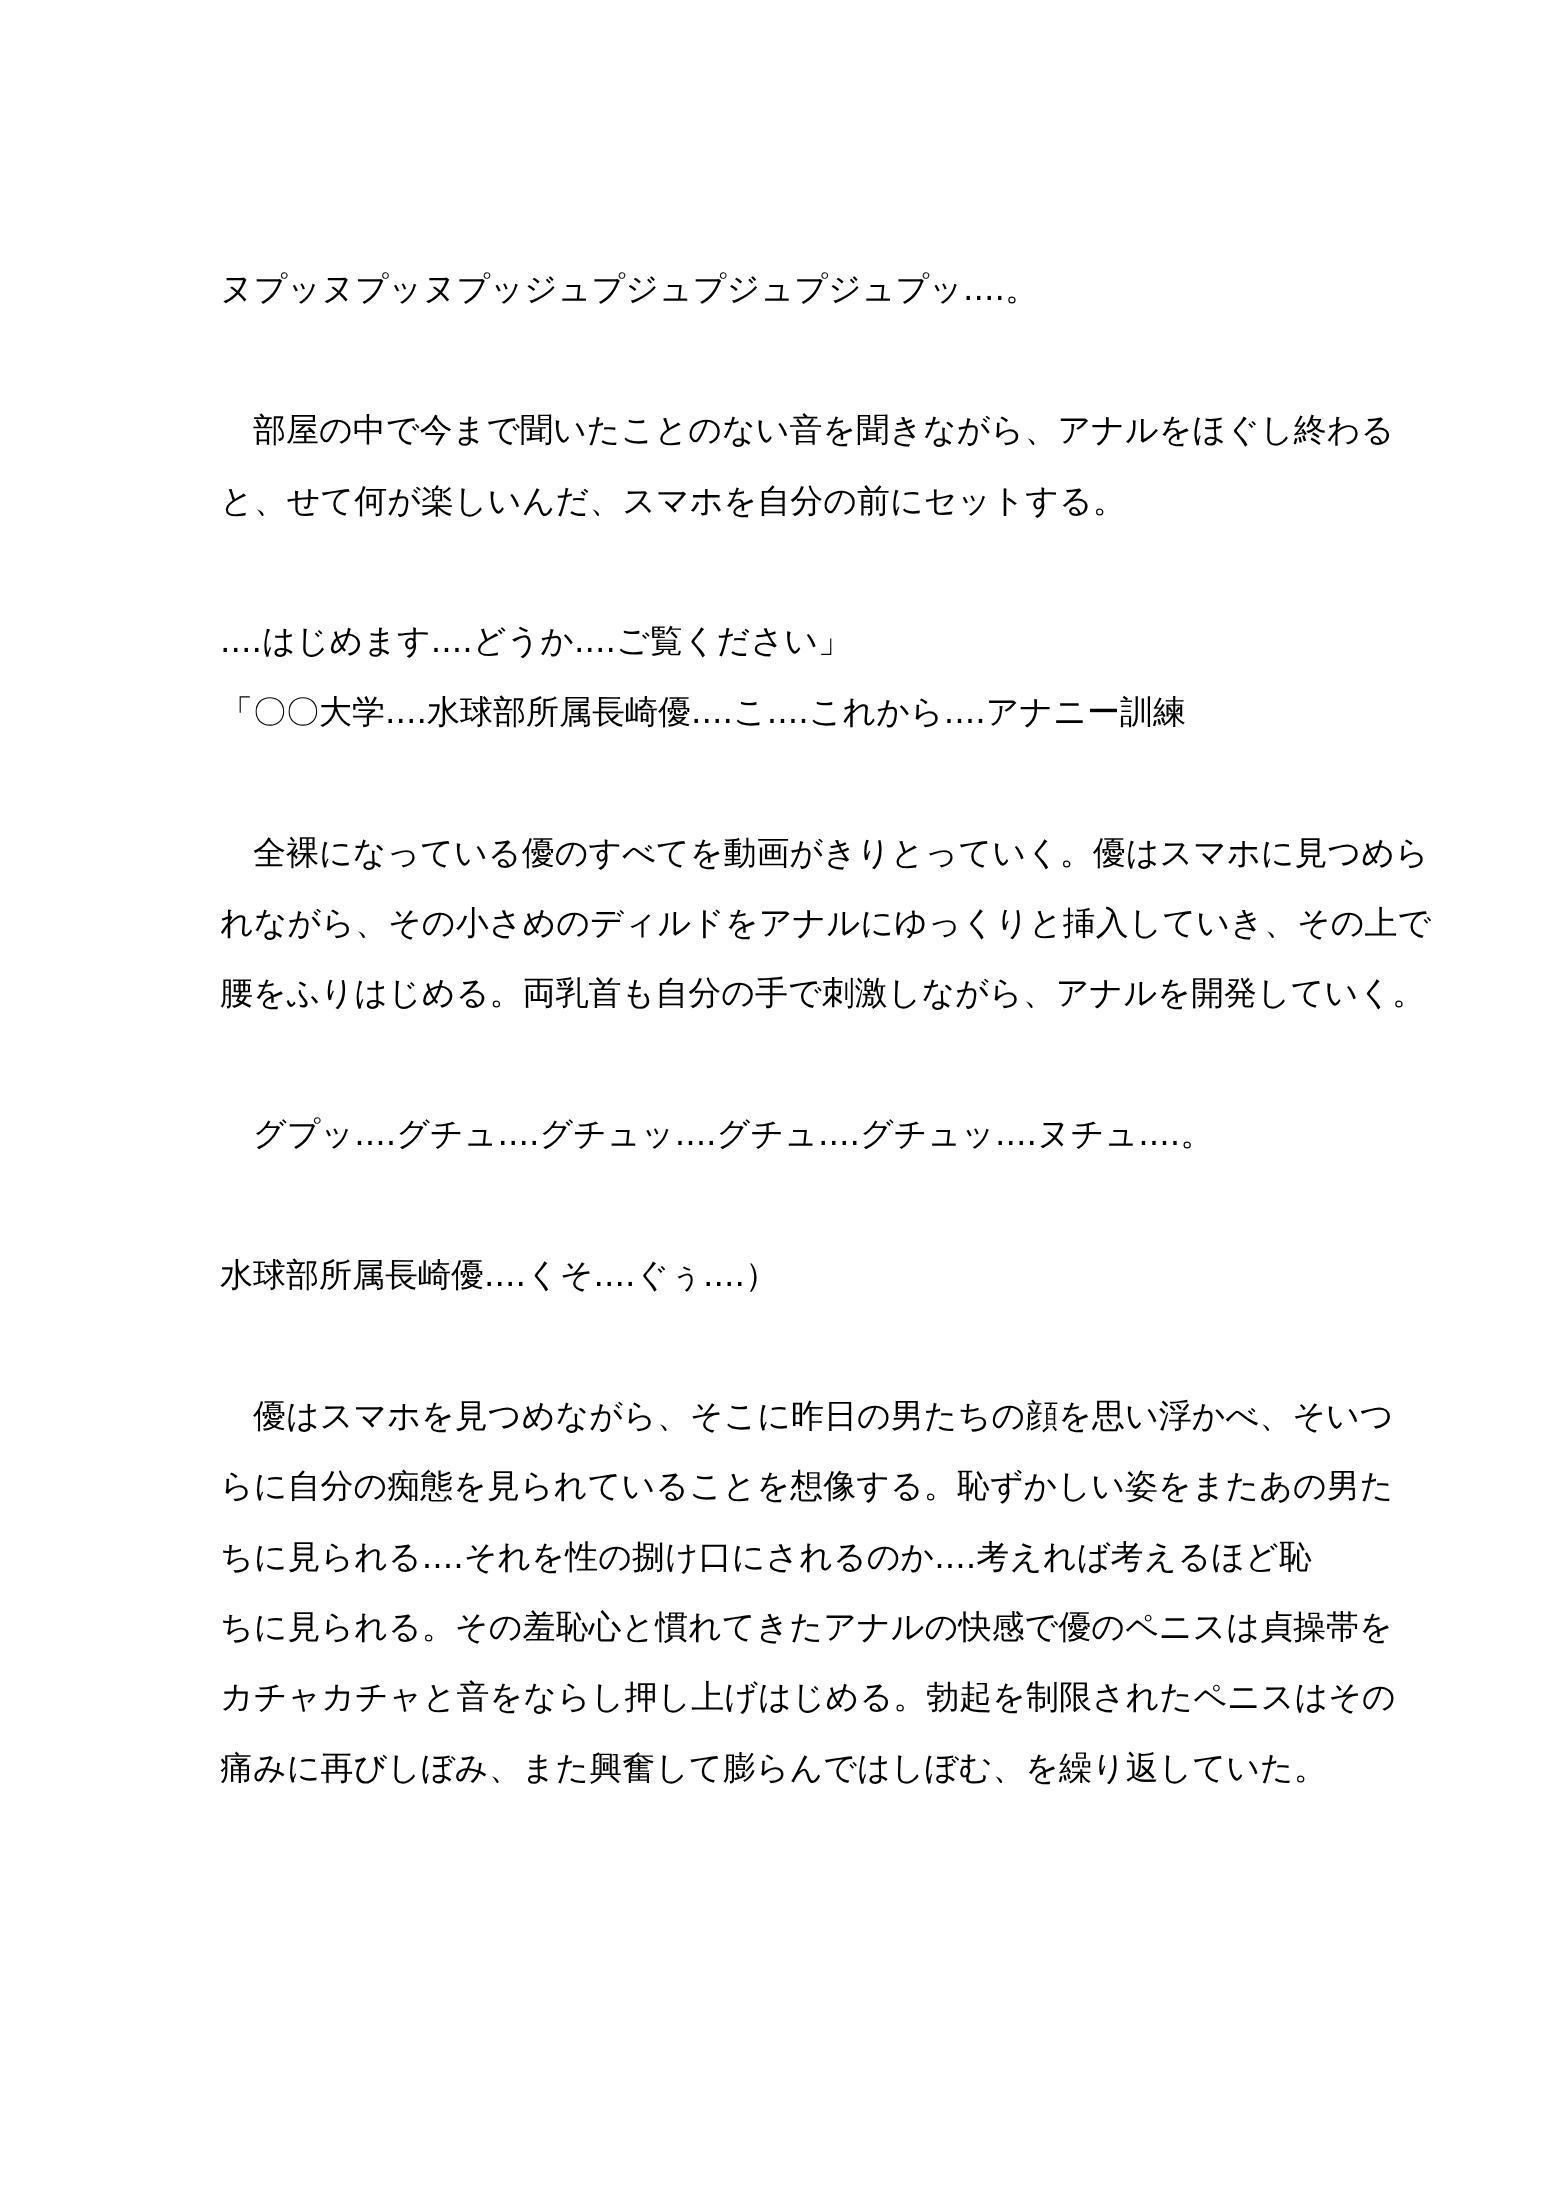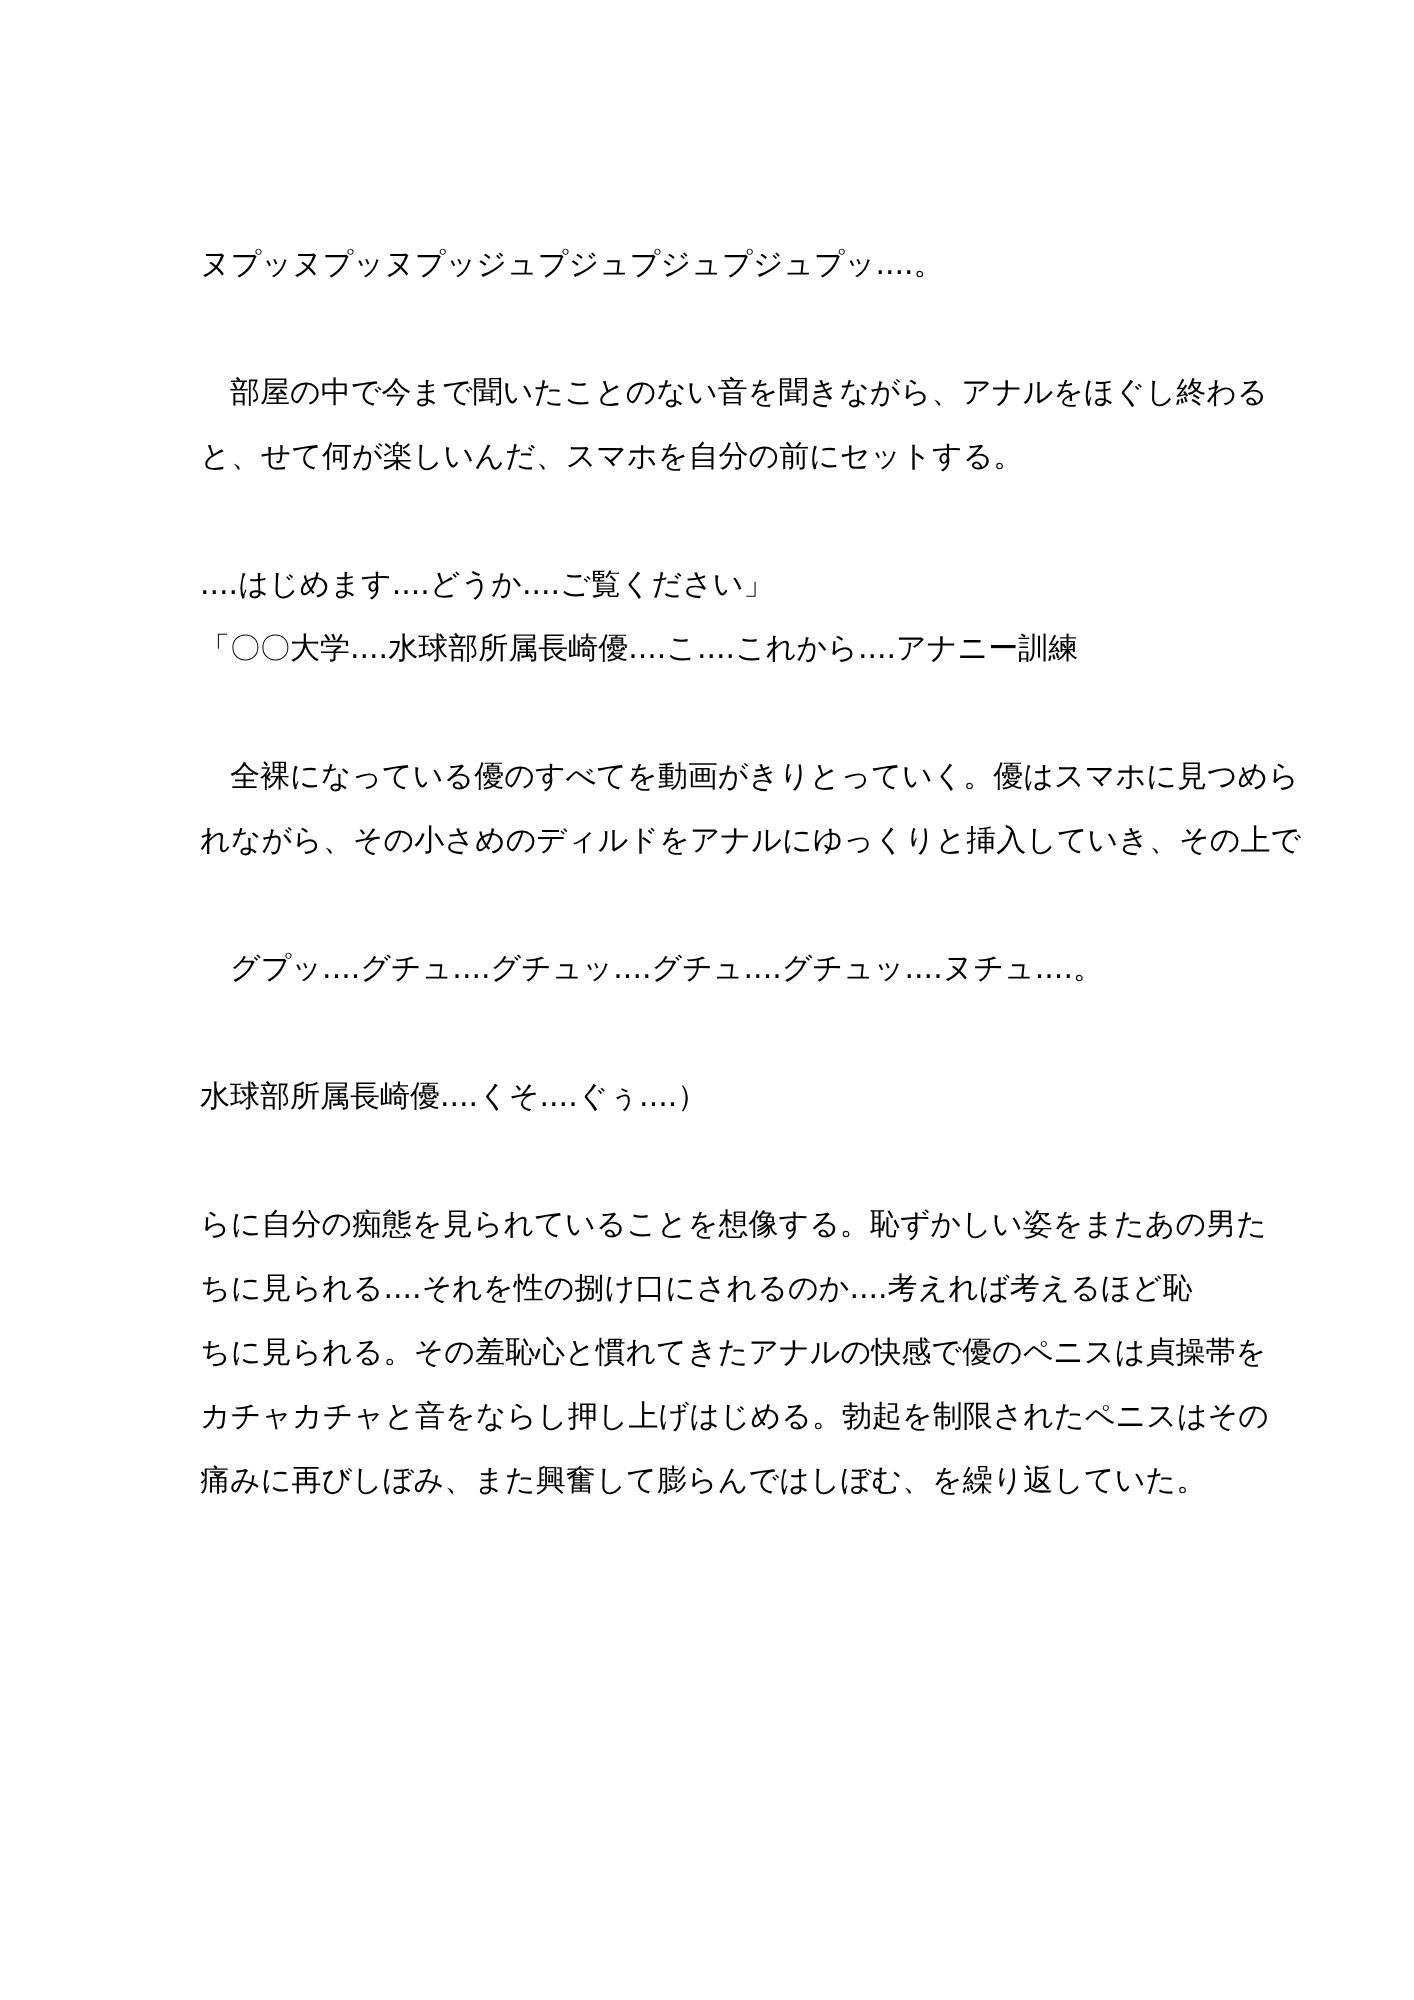--- a/index.html
+++ b/index.html
@@ -46,31 +46,33 @@
   </p>
 
   <p class="para">
     <span class="line">....はじめます....どうか....ご覧ください」</span>
     <span class="line">「〇〇大学....水球部所属長崎優....こ....これから....アナニー訓練</span>
   </p>
 
   <p class="para">
     <span class="line">　全裸になっている優のすべてを動画がきりとっていく。優はスマホに見つめら</span>
     <span class="line">れながら、その小さめのディルドをアナルにゆっくりと挿入していき、その上で</span>
+    <span class="line">腰をふりはじめる。両乳首も自分の手で刺激しながら、アナルを開発していく。</span>
   </p>
 
   <p class="para">
     <span class="line">　グプッ....グチュ....グチュッ....グチュ....グチュッ....ヌチュ....。</span>
   </p>
 
   <p class="para">
     <span class="line">水球部所属長崎優....くそ....ぐぅ....）</span>
   </p>
 
   <p class="para">
+    <span class="line">　優はスマホを見つめながら、そこに昨日の男たちの顔を思い浮かべ、そいつ</span>
     <span class="line">らに自分の痴態を見られていることを想像する。恥ずかしい姿をまたあの男た</span>
     <span class="line">ちに見られる....それを性の捌け口にされるのか....考えれば考えるほど恥</span>
     <span class="line">ちに見られる。その羞恥心と慣れてきたアナルの快感で優のペニスは貞操帯を</span>
     <span class="line">カチャカチャと音をならし押し上げはじめる。勃起を制限されたペニスはその</span>
     <span class="line">痛みに再びしぼみ、また興奮して膨らんではしぼむ、を繰り返していた。</span>
   </p>
 
 </div>
 
 </body></html>

